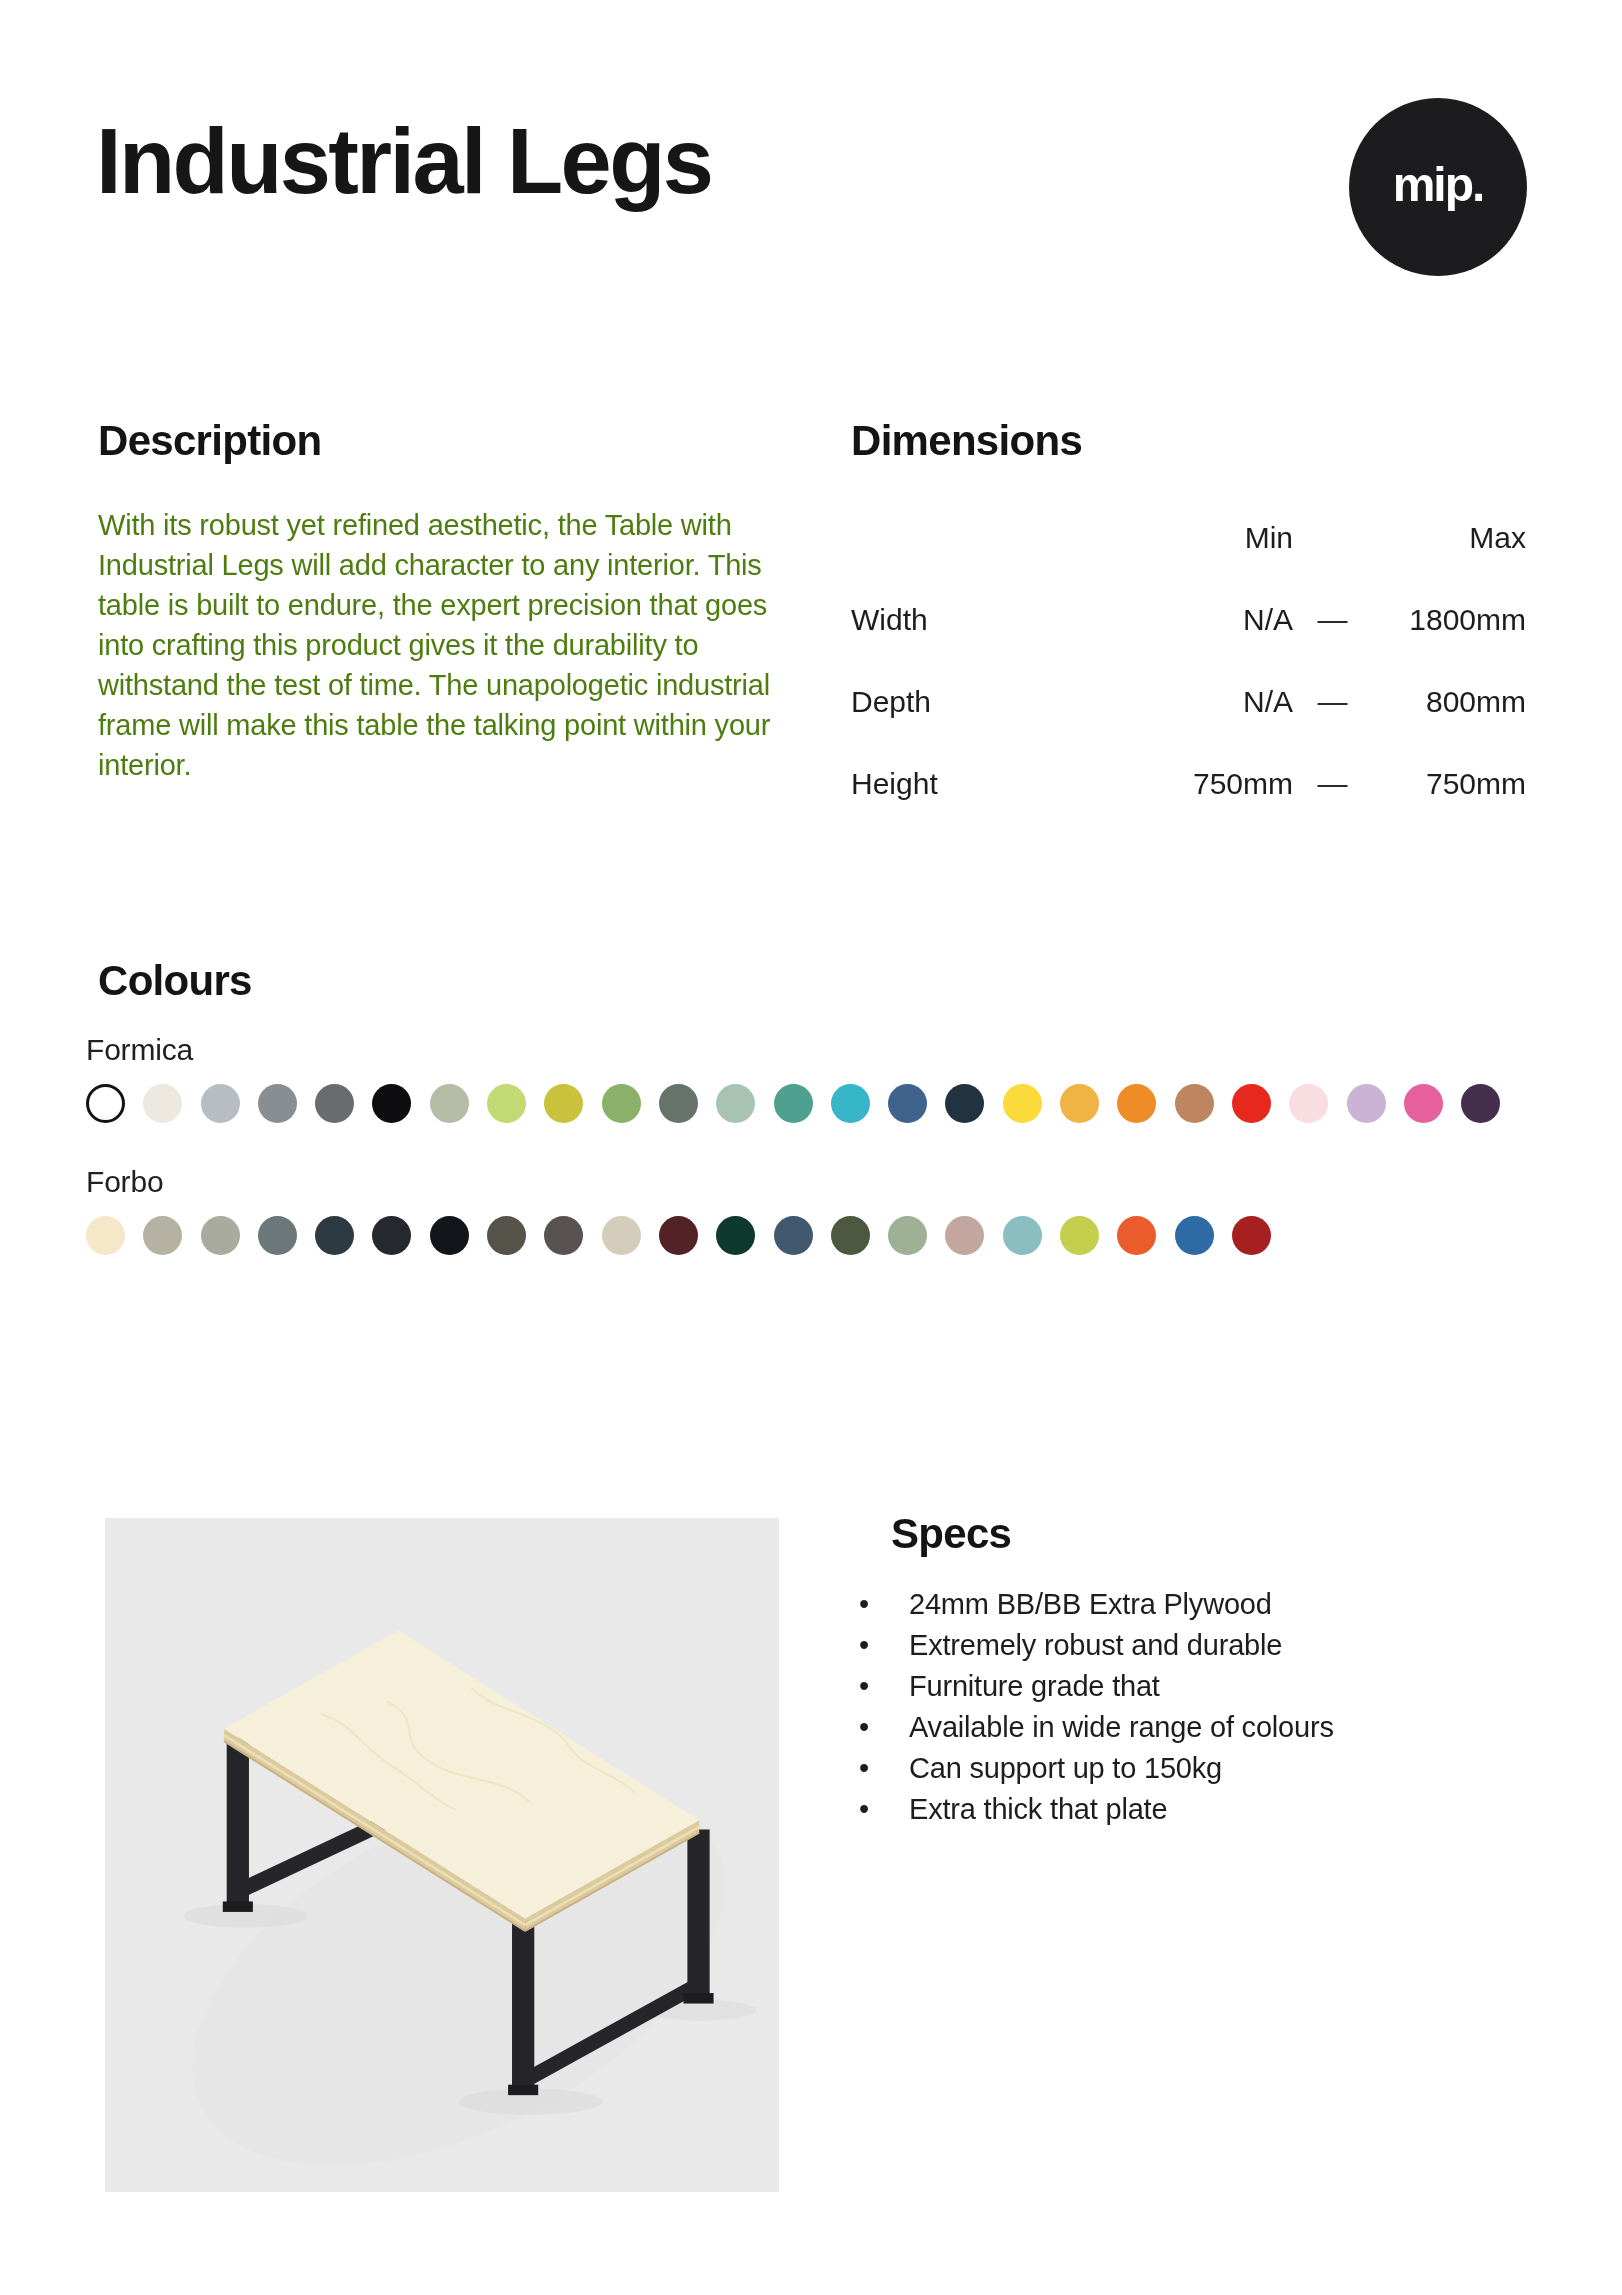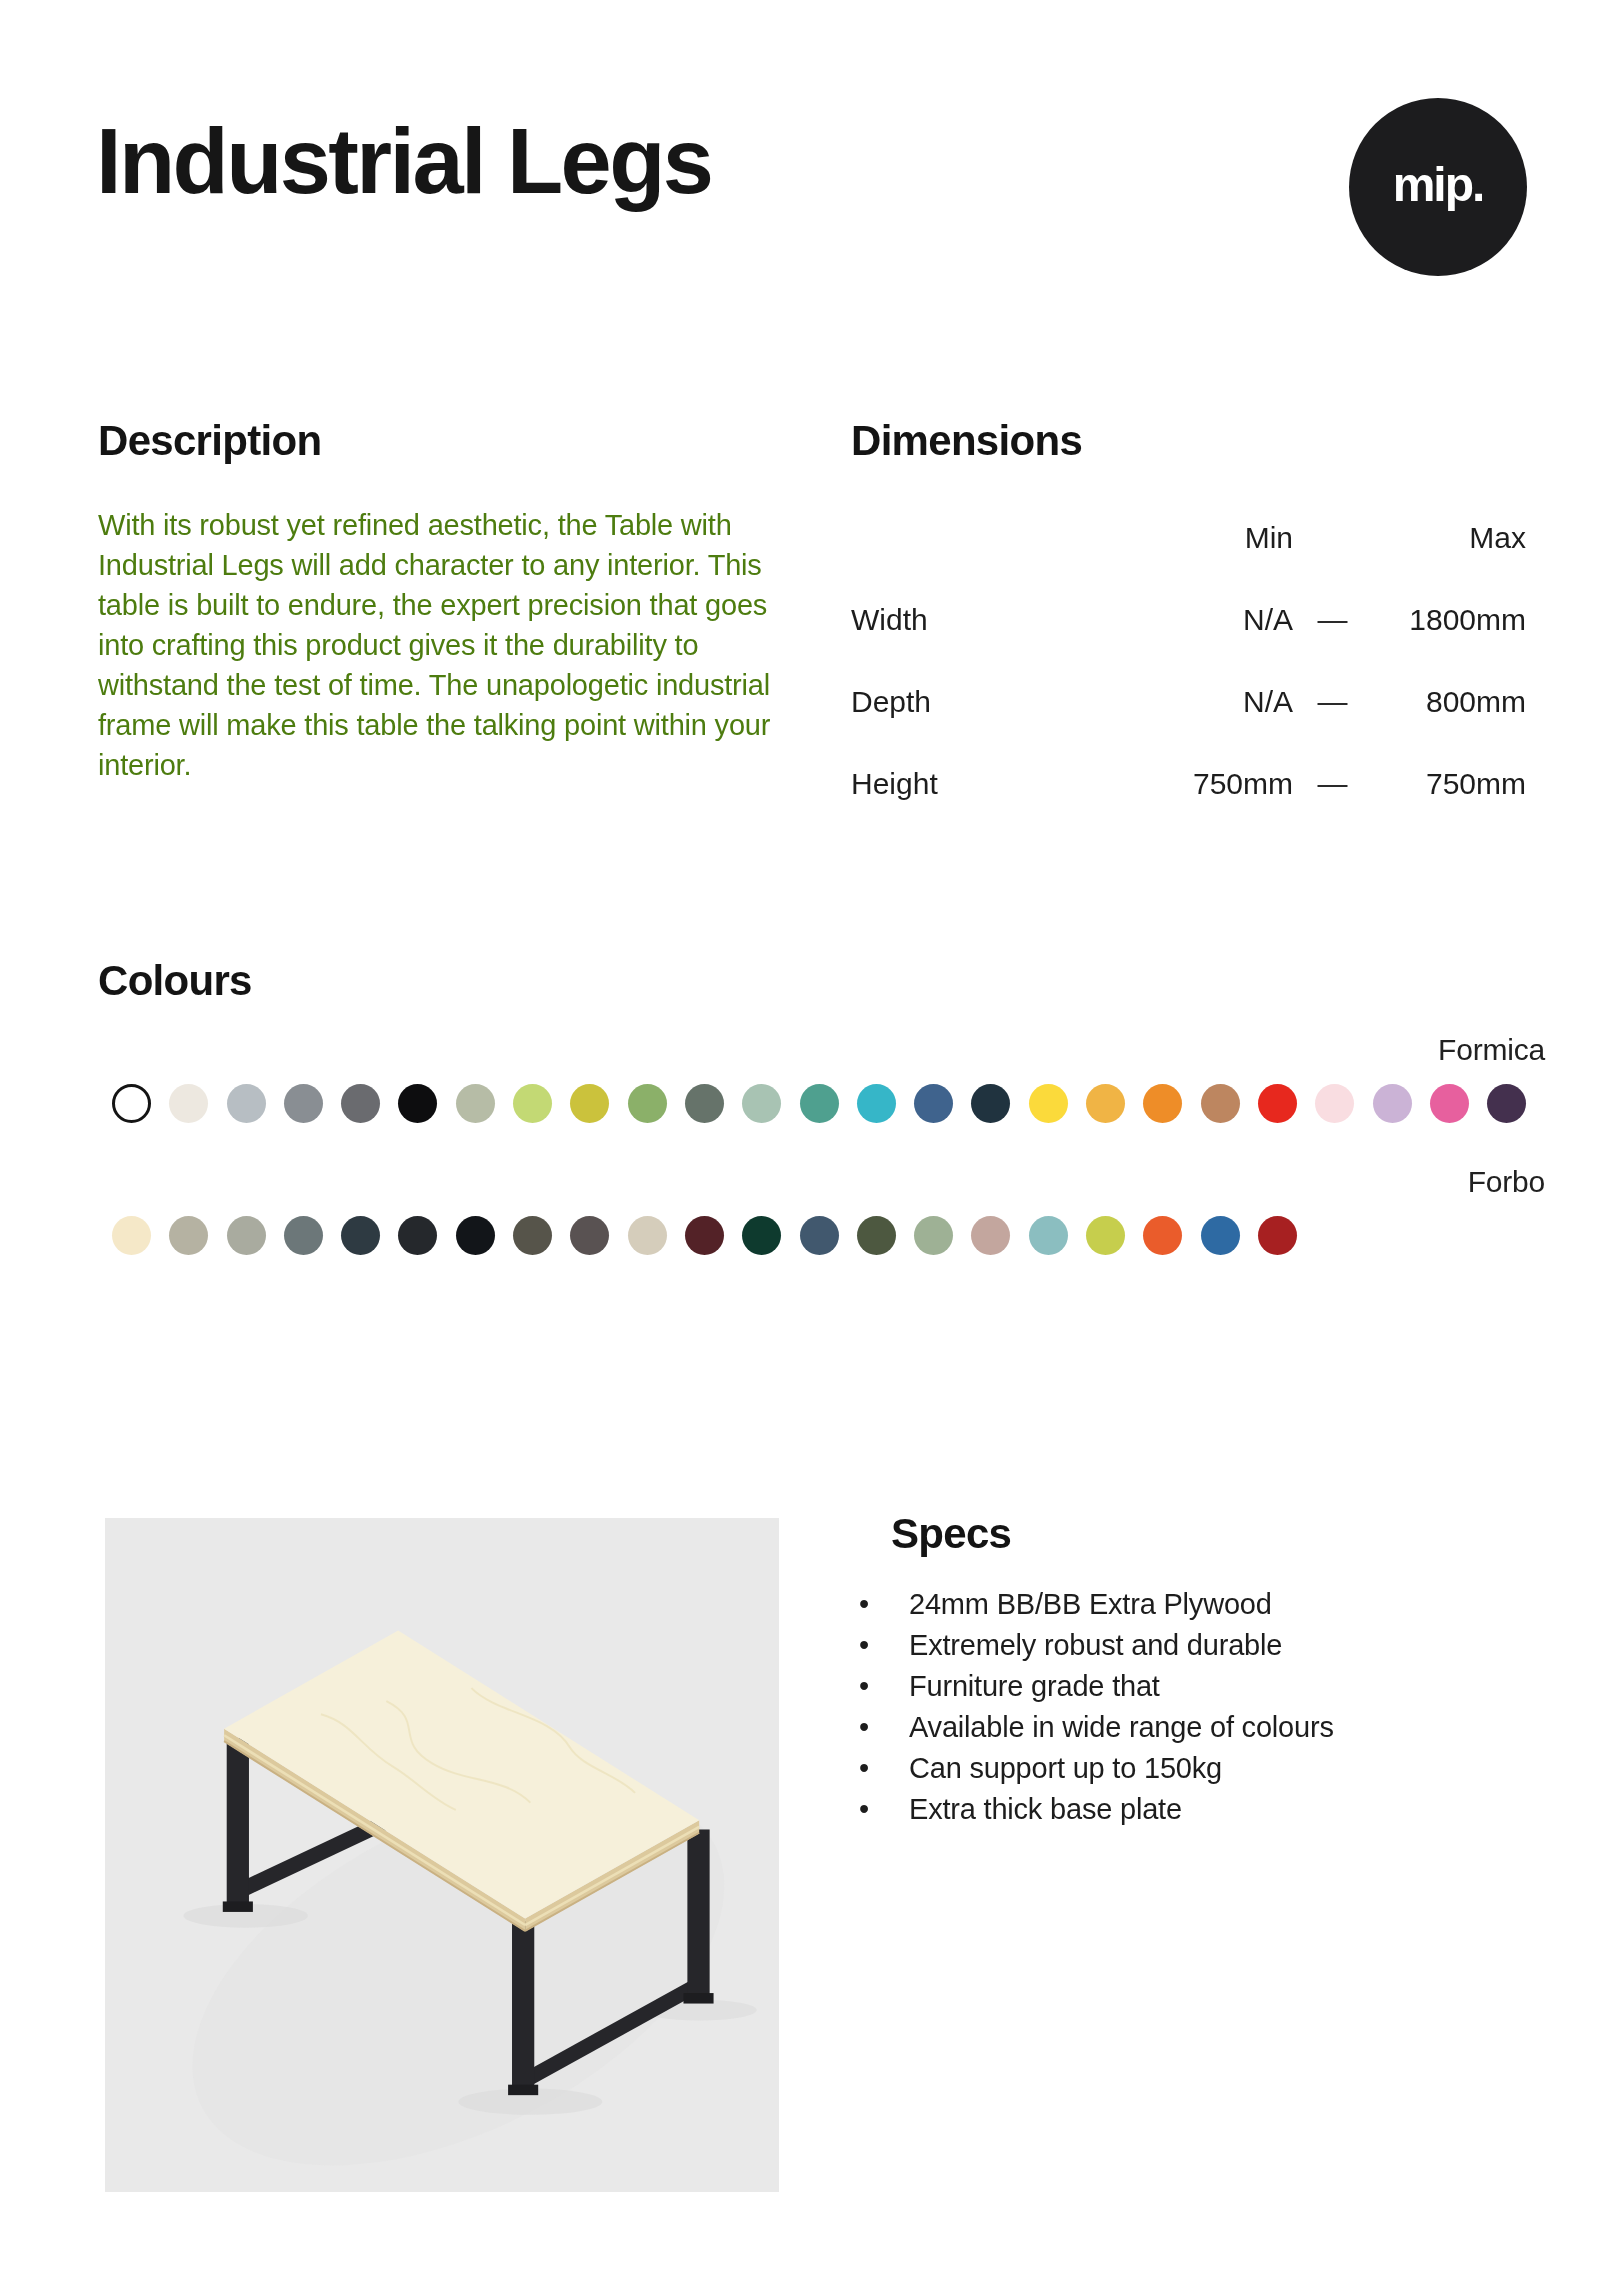--- a/index.html
+++ b/index.html
@@ -40,21 +40,21 @@
     position:absolute; left:851px; top:522px; width:674px;
     display:grid; grid-template-columns:275px 167px 79px 154px;
     row-gap:51px; font-size:30px; line-height:31px; color:#1d1d1d;
   }
   .dim-cell-label { text-align:left; }
   .dim-cell-min   { text-align:right; }
   .dim-cell-dash  { text-align:center; color:#2a2a2a; }
   .dim-cell-max   { text-align:right; }
   .dim-header     { font-size:30px; }
 
-  .colour-groups { position:absolute; left:112px; top:1033px; width:1433px;text-align:right; }
+  .colour-groups { position:absolute; left:86px; top:1033px; width:1433px; }
   .colour-group  { margin-bottom:42px; }
   .colour-group-label {
     font-size:30px; color:#212121; margin-bottom:17px; letter-spacing:-0.2px;
   }
   .swatch-row { display:flex; gap:18.3px; align-items:center; }
   .swatch {
     width:39px; height:39px; border-radius:50%; flex:0 0 auto;
   }
   .swatch.outlined { border:3.3px solid #141414; }
 
@@ -234,16 +234,16 @@
     <li class="specs-item">
       <span class="bullet-dot">•</span>
       <span>Available in wide range of colours</span>
     </li>
     <li class="specs-item">
       <span class="bullet-dot">•</span>
       <span>Can support up to 150kg</span>
     </li>
     <li class="specs-item">
       <span class="bullet-dot">•</span>
-      <span>Extra thick base plate</span>
+      <span>Extra thick that plate</span>
     </li>
   </ul>
 
 
 </body></html>

